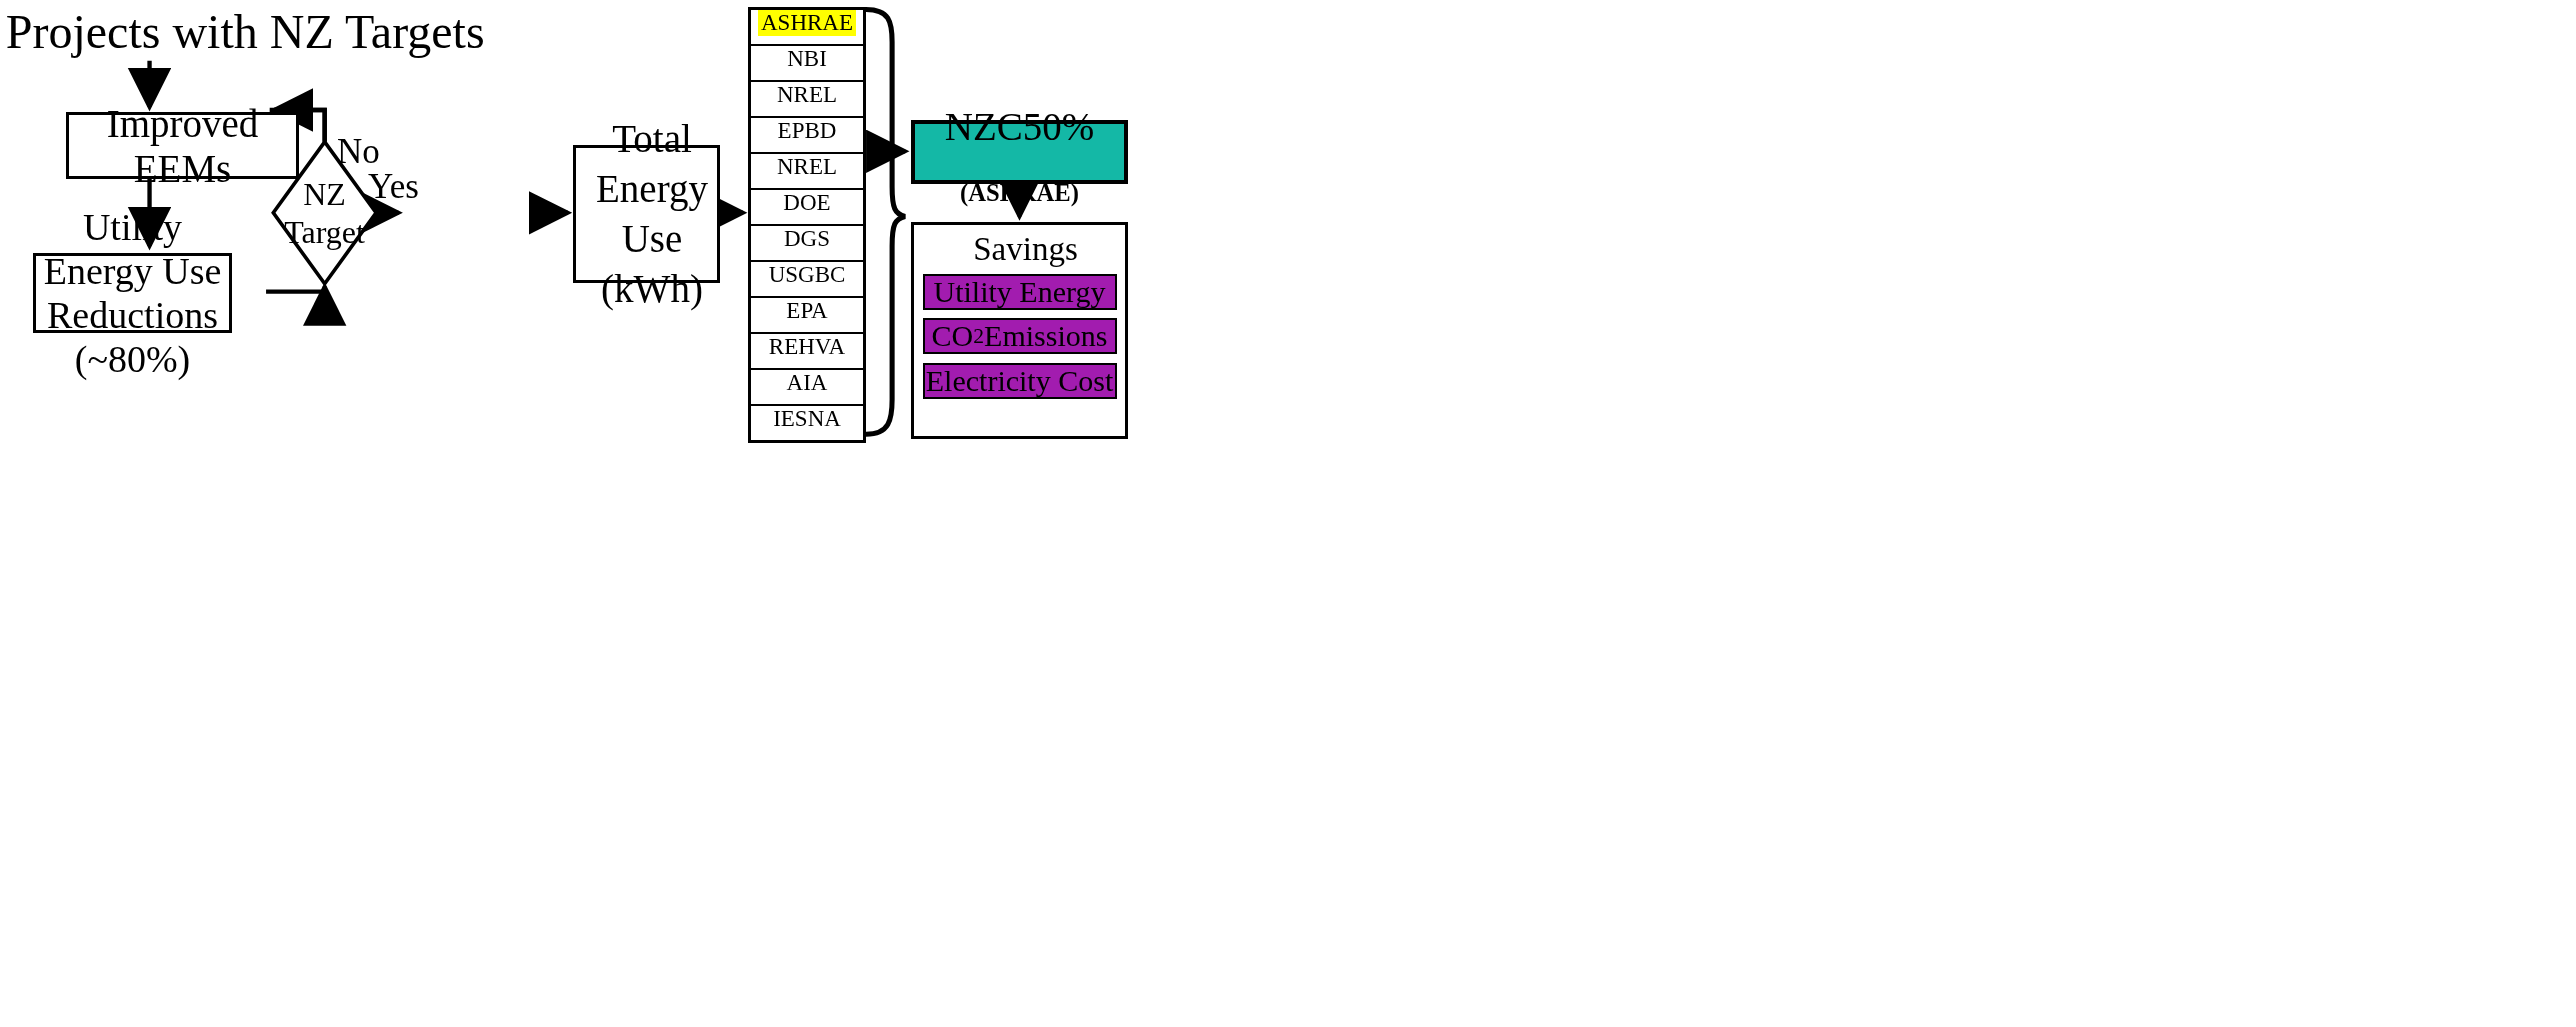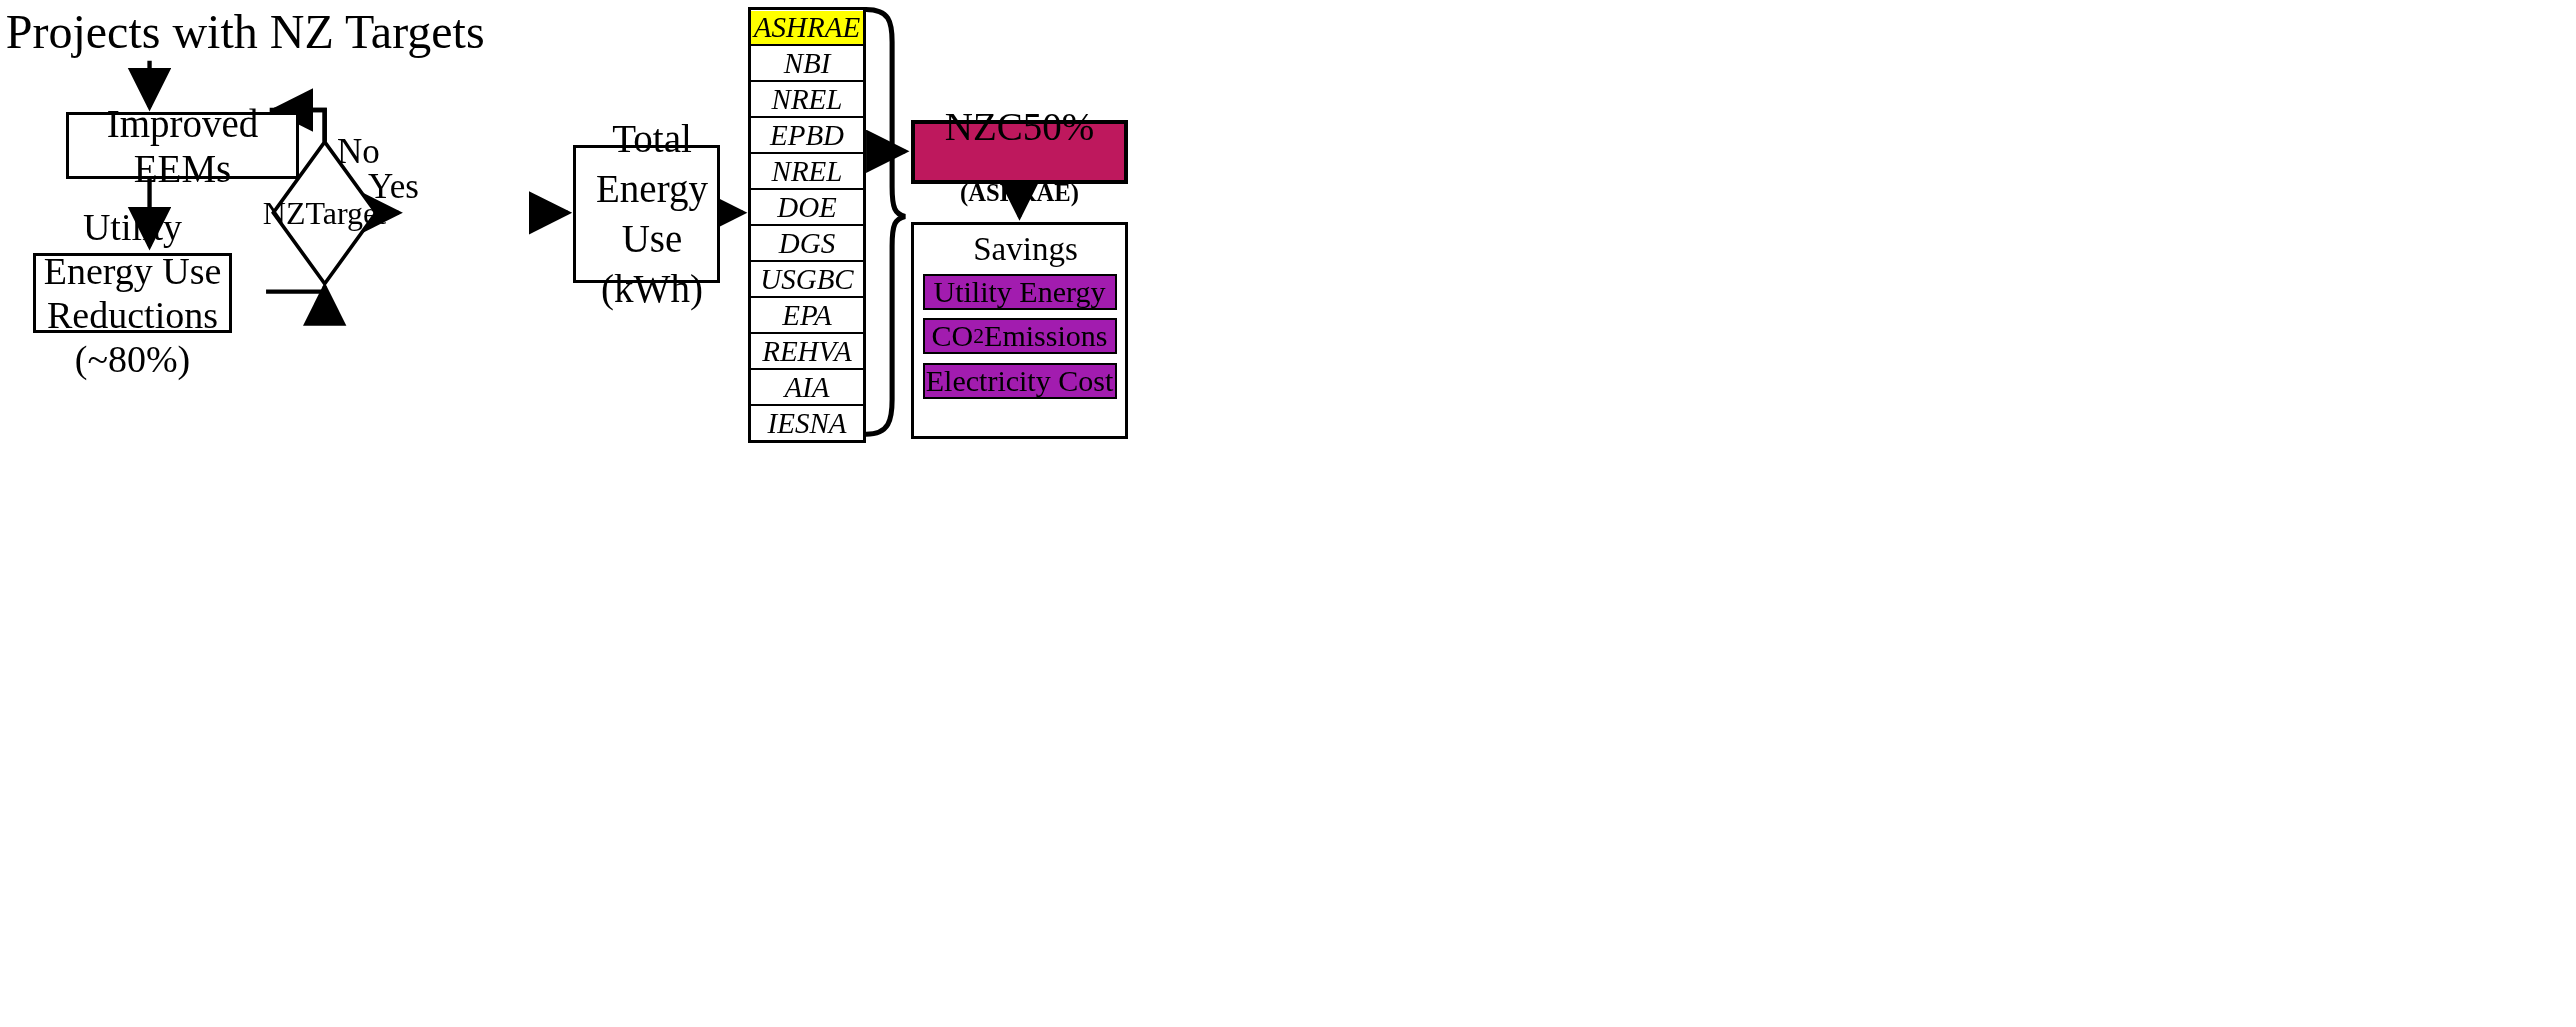--- a/index.html
+++ b/index.html
@@ -14,38 +14,38 @@
 
   .title{position:absolute;left:5.8px;top:4.3px;font-size:48px;line-height:1.15;white-space:nowrap;}
 
   #n-eems{left:33px;top:112px;width:233px;height:67px;font-size:39px;margin-left:33px;}
   #n-util{left:33px;top:253px;width:199px;height:80px;font-size:38px;line-height:1.16;}
   #n-ren {left:404px;top:145px;width:147px;height:138px;font-size:39px;line-height:1.28;}
   #n-tot {left:573px;top:145px;width:147px;height:138px;font-size:39px;line-height:1.28;padding-left:11px;}
 
   .diamond-wrap{position:absolute;left:273px;top:145px;width:103px;height:136px;}
   .diamond-label{position:absolute;left:0;top:0;width:103px;height:136px;
-    display:flex;flex-direction:row;align-items:center;justify-content:center;
+    display:flex;flex-direction:column;align-items:center;justify-content:center;
     font-size:32px;line-height:1.2;text-align:right;}
 
   .edge-label{position:absolute;font-size:35px;white-space:nowrap;}
   #lbl-no {left:337px;top:132px;}
   #lbl-yes{left:368px;top:167px;}
 
   
   #orglist{position:absolute;left:748px;top:7.2px;width:118px;height:436px;
            border:3.6px solid #000;box-sizing:border-box;background:#fff;
            display:flex;flex-direction:column;}
   #orglist .orgrow{flex:1 1 0;border-bottom:2.2px solid #000;display:flex;
-           align-items:flex-end;justify-content:center;font-size:29px;box-sizing:border-box;font-style:italic;}
+           align-items:flex-start;justify-content:center;font-size:23px;box-sizing:border-box;}
   #orglist .orgrow:last-child{border-bottom:none;}
   #orglist .orgrow .hl{background:#ffff00;padding:0 2.9px;}
 
   
-  #n-nzc{left:911px;top:120px;width:217px;height:64px;background:#be185d;
+  #n-nzc{left:911px;top:120px;width:217px;height:64px;background:#14b8a6;
          font-size:39px;border:4.3px solid #000;}
   #n-nzc .sub{font-size:24.6px;font-weight:bold;vertical-align:sub;position:relative;top:7.2px;}
   #n-save{left:911px;top:222px;width:217px;height:217px;justify-content:flex-start;
           padding-top:5.8px;border:3.6px solid #000;}
   #n-save .savtitle{font-size:33px;margin-bottom:5.8px;margin-left:12px;}
   #n-save .subbox{width:194px;height:36px;border:2.9px solid #000;box-sizing:border-box;
           display:flex;align-items:center;justify-content:center;font-size:30px;
           margin-bottom:8.7px;background:#a21caf;}
   #n-save .subbox:last-child{margin-bottom:0;}
   .subsc{font-size:0.72em;vertical-align:sub;}

